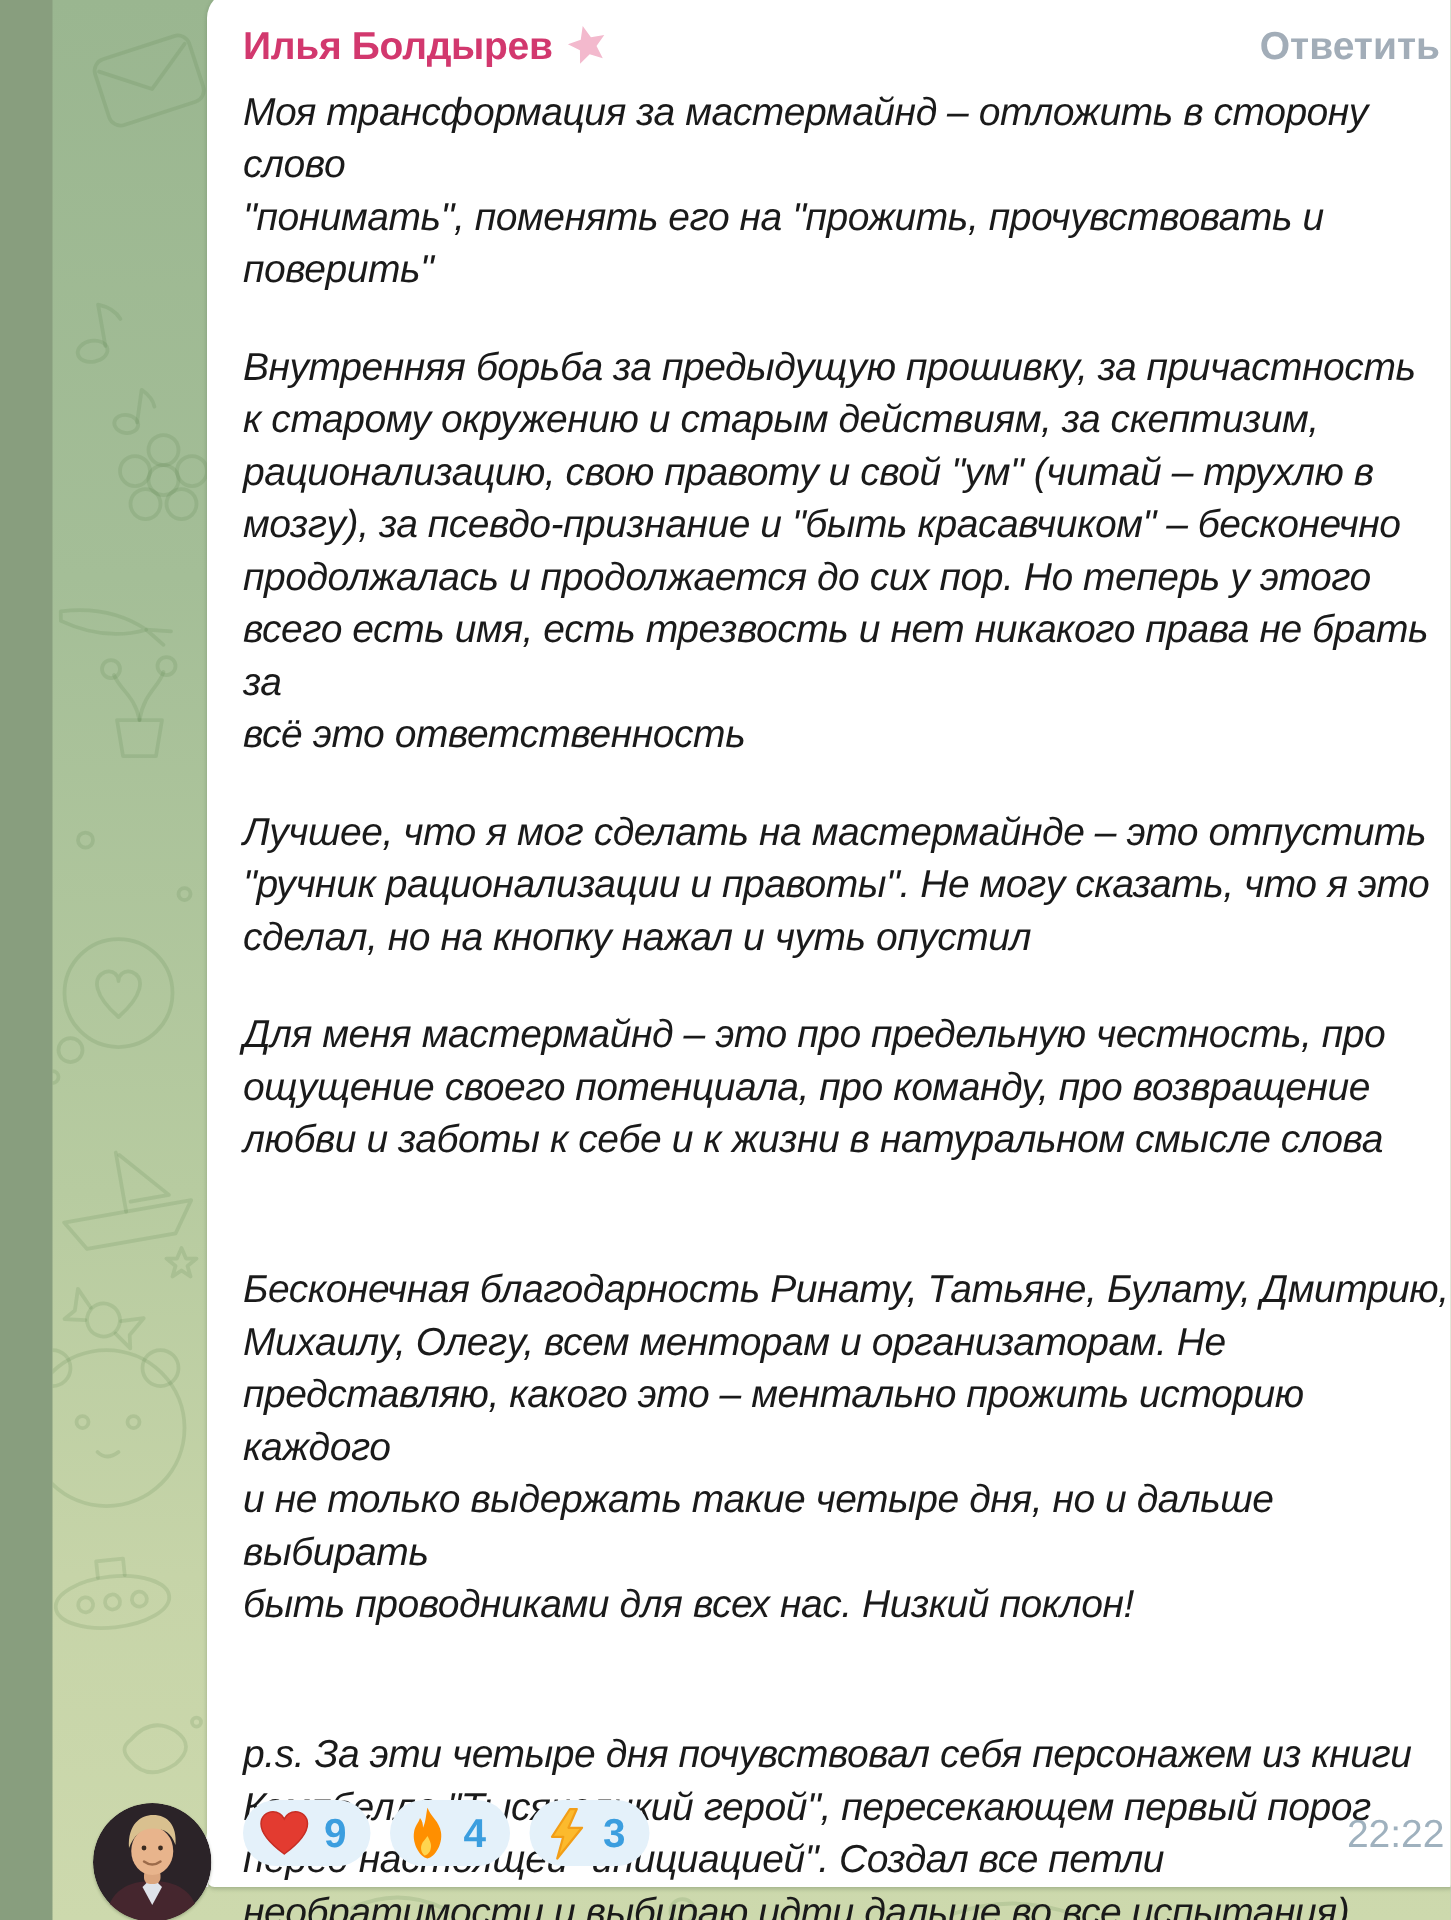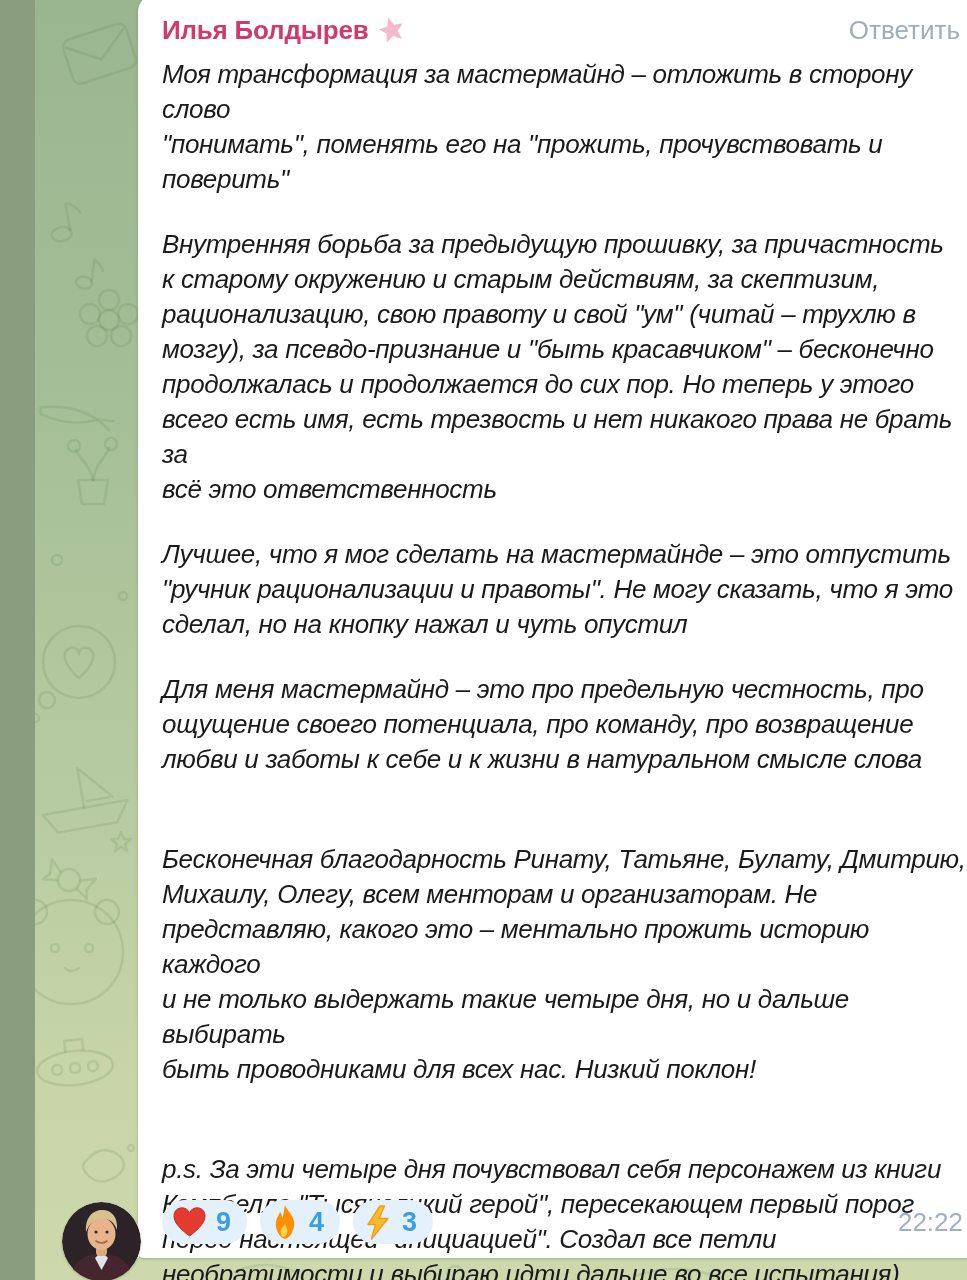--- a/index.html
+++ b/index.html
@@ -37,20 +37,21 @@
   .sender-name{
     font-size:26px;font-weight:bold;color:#d2386e;
     letter-spacing:-0.2px;
   }
   .star-badge{margin-left:10px;margin-top:3px;}
   .reply-link{
     margin-left:auto;
     font-size:26px;color:#a2adb8;
     padding-right:8px;
     cursor:pointer;
+    font-weight:bold;
   }
   .msg-body{margin-top:9px;width:806px;}
   .para{
     margin:0;
     font-size:26px;line-height:35px;
     color:#1a1a1a;
     letter-spacing:-0.3px;
     white-space:pre-wrap;
     font-style:italic;
   }

